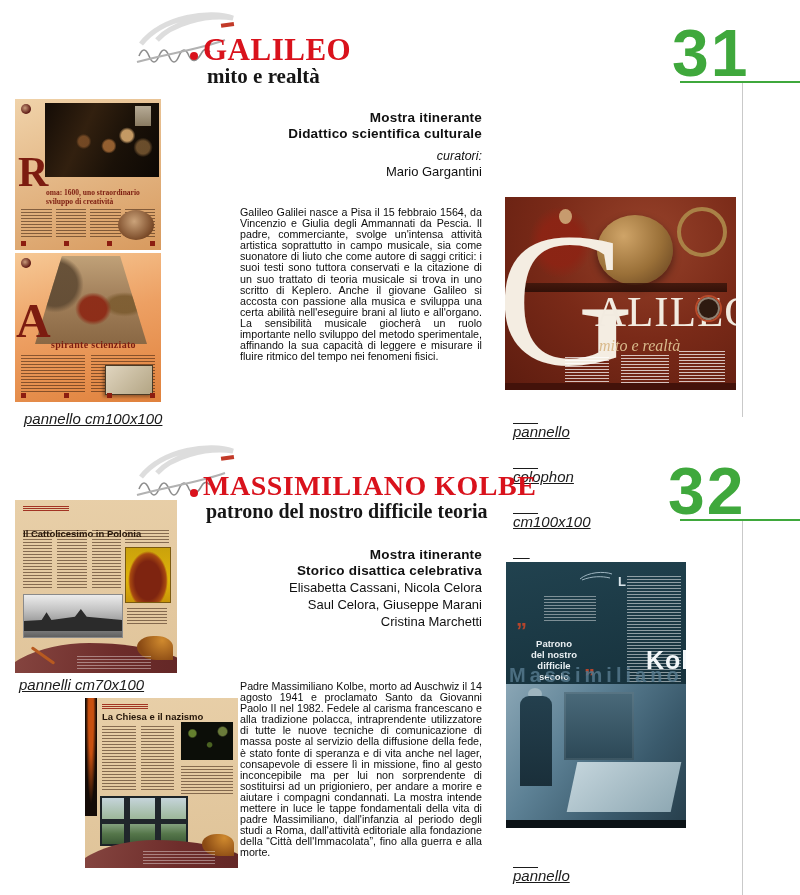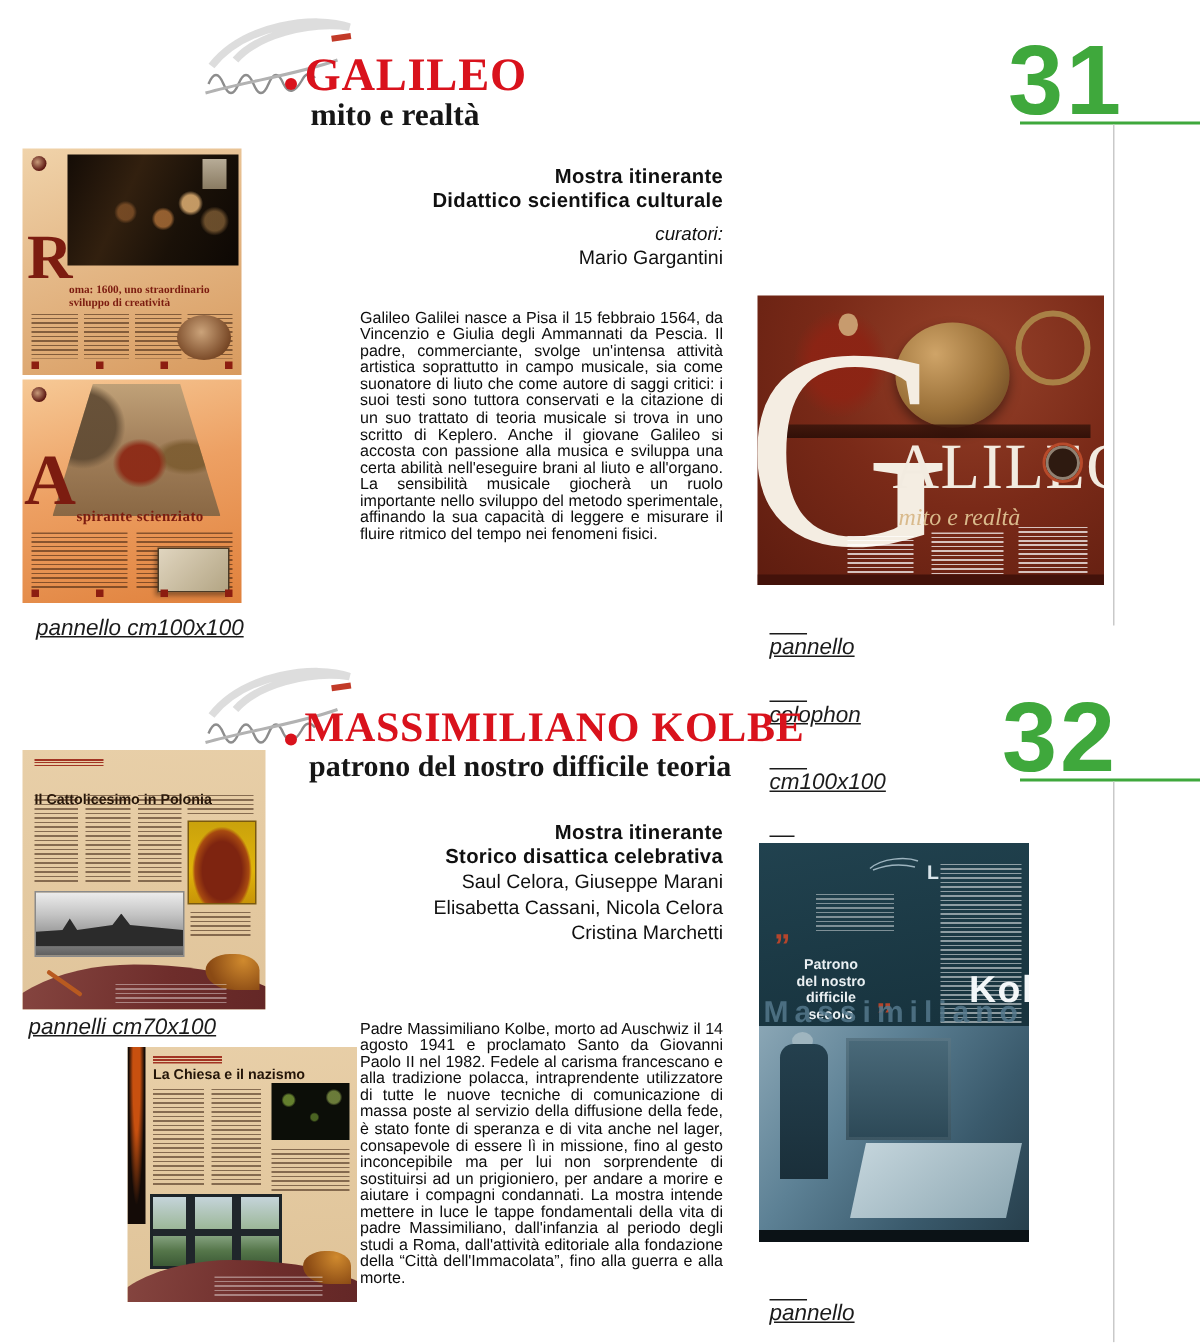--- a/index.html
+++ b/index.html
@@ -333,22 +333,22 @@
       <div class="pc-swoosh">
         <div class="pc-swoosh-bg"></div>
         <div class="pc-curl"></div>
         <div class="pc-swtext fake-white"></div>
       </div>
     </div>
 
     <div class="info-block" style="left:240px; top:547px; width:242px;">
       <div class="h-bold">Mostra itinerante</div>
       <div class="h-bold">Storico disattica celebrativa</div>
+      <div class="h-name">Elisabetta Cassani, Nicola Celora</div>
       <div class="h-name">Saul Celora, Giuseppe Marani</div>
-      <div class="h-name">Elisabetta Cassani, Nicola Celora</div>
       <div class="h-name">Cristina Marchetti</div>
     </div>
 
     <p class="body-text" style="left:240px; top:681px; width:242px;">Padre Massimiliano Kolbe, morto ad Auschwiz il 14 agosto 1941 e proclamato Santo da Giovanni Paolo II nel 1982. Fedele al carisma francescano e alla tradizione polacca, intraprendente utilizzatore di tutte le nuove tecniche di comunicazione di massa poste al servizio della diffusione della fede, è stato fonte di speranza e di vita anche nel lager, consapevole di essere lì in missione, fino al gesto inconcepibile ma per lui non sorprendente di sostituirsi ad un prigioniero, per andare a morire e aiutare i compagni condannati. La mostra intende mettere in luce le tappe fondamentali della vita di padre Massimiliano, dall'infanzia al periodo degli studi a Roma, dall'attività editoriale alla fondazione della “Città dell'Immacolata”, fino alla guerra e alla morte.</p>
 
     <div id="poster-kolbe">
       <svg style="position:absolute; left:72px; top:8px; width:36px; height:12px;" viewBox="0 0 36 12">
         <path d="M2 9 C 10 2, 26 1, 34 4 M4 10 C 14 6, 24 6, 32 8" fill="none" stroke="#9db4bf" stroke-width="1"></path>
       </svg>
       <div class="pk-block1 fake-white"></div>

